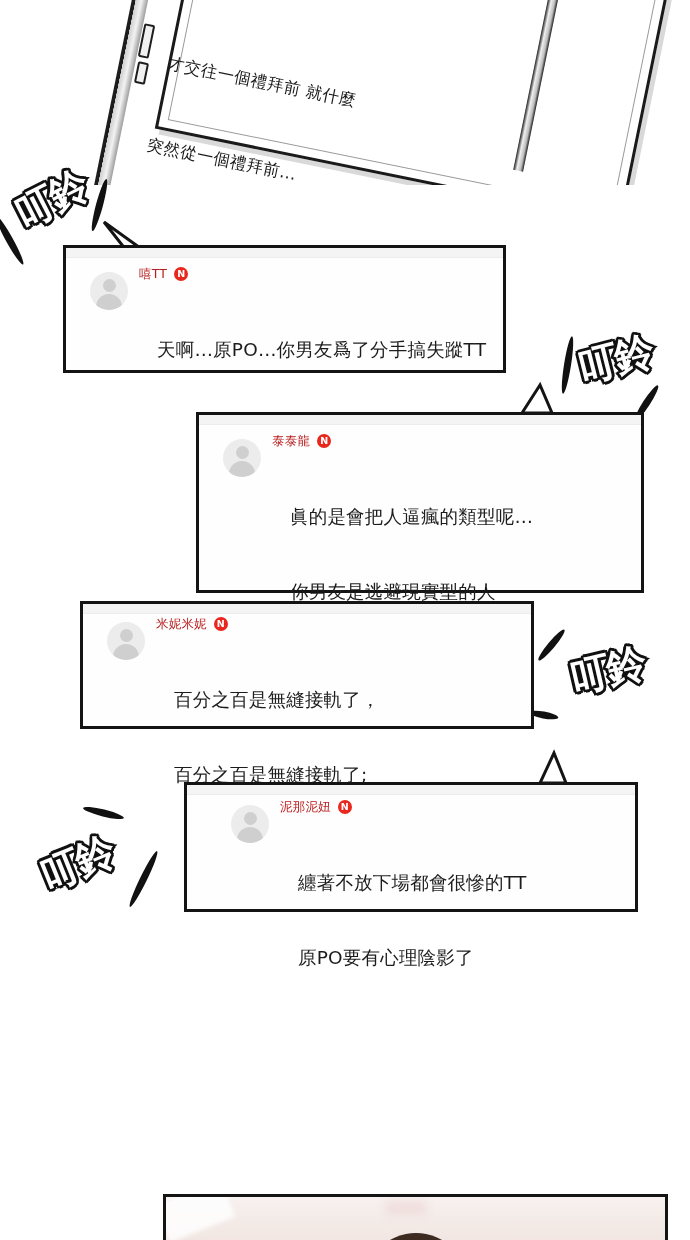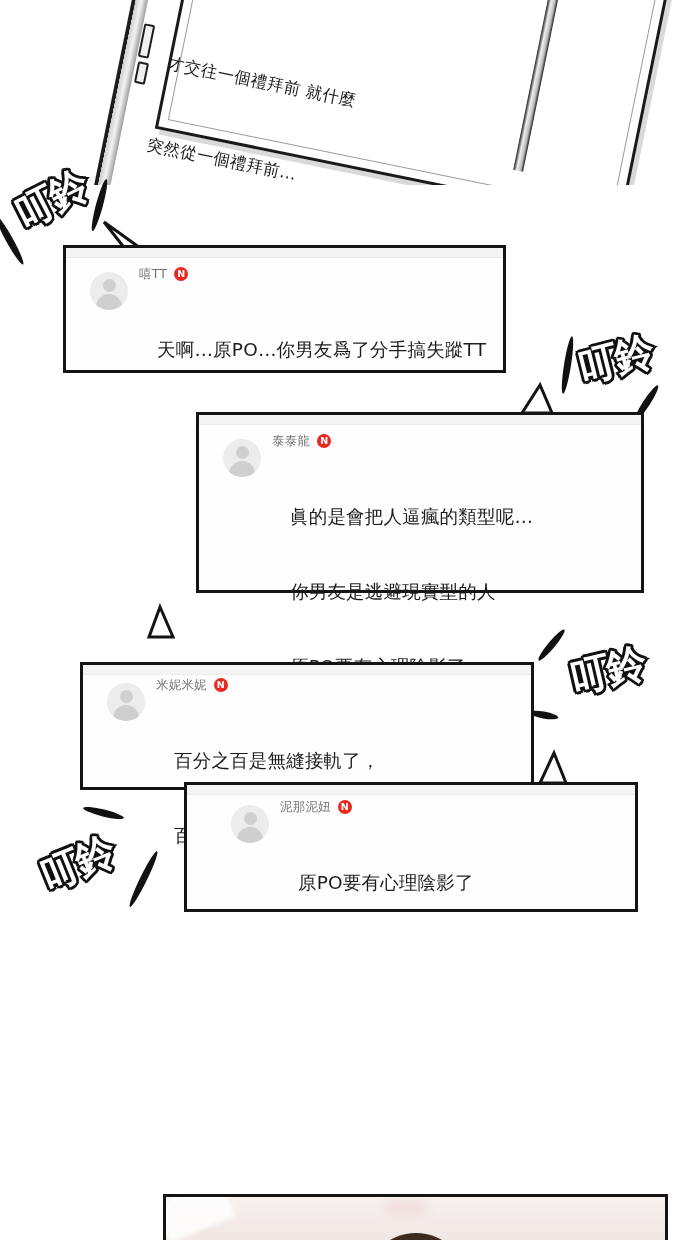--- a/index.html
+++ b/index.html
@@ -135,21 +135,21 @@
     min-width: 0;
   }
   .cname-row {
     display: flex;
     align-items: center;
     gap: 7px;
     height: 16px;
   }
   .cname {
     font-size: 12.5px;
-    color: #737373;
+    color: #b91c1c;
     letter-spacing: .2px;
     white-space: nowrap;
   }
   .nbadge {
     width: 14px; height: 14px;
     border-radius: 50%;
     background: #e8271d;
     color: #ffffff;
     font-size: 9.5px;
     font-weight: bold;
@@ -313,21 +313,21 @@
 
   <div class="sline" style="left:548px; top:625px; width:7px; height:40px; transform:rotate(40deg);"></div>
   <div class="sfx" style="left:570px; top:643px; transform:rotate(-13deg);">叮鈴</div>
   <div class="sline" style="left:540px; top:700px; width:7px; height:30px; transform:rotate(100deg);"></div>
 
   <div class="tail" style="left:140px; top:604px;">
     <svg width="60" height="36" viewBox="0 0 60 36">
       <path d="M20 3 L9 33 L33 33 Z" fill="#ffffff" stroke="#141414" stroke-width="3" stroke-linejoin="miter"></path>
     </svg>
   </div>
-  <div class="comment-box" style="left:80px; top:662px; width:454px; height:128px;">
+  <div class="comment-box" style="left:80px; top:601px; width:454px; height:128px;">
     <div class="strip"></div>
     <div class="comment-row" style="padding-top:12px;">
       <div class="avatar">
         <div class="head"></div>
         <div class="body"></div>
       </div>
       <div class="comment-main">
         <div class="cname-row">
           <span class="cname">米妮米妮</span>
           <span class="nbadge">N</span>
@@ -355,20 +355,21 @@
       <div class="avatar">
         <div class="head"></div>
         <div class="body"></div>
       </div>
       <div class="comment-main">
         <div class="cname-row">
           <span class="cname">泥那泥妞</span>
           <span class="nbadge">N</span>
         </div>
         <div class="ctext">
+          <span class="ln">纏著不放下場都會很慘的TT</span>
           <span class="ln">原PO要有心理陰影了</span>
         </div>
       </div>
     </div>
   </div>
 
   <div class="bottom-panel">
     <div class="bp-corner"></div>
     <div class="bp-glow"></div>
     <div class="bp-head"></div>

